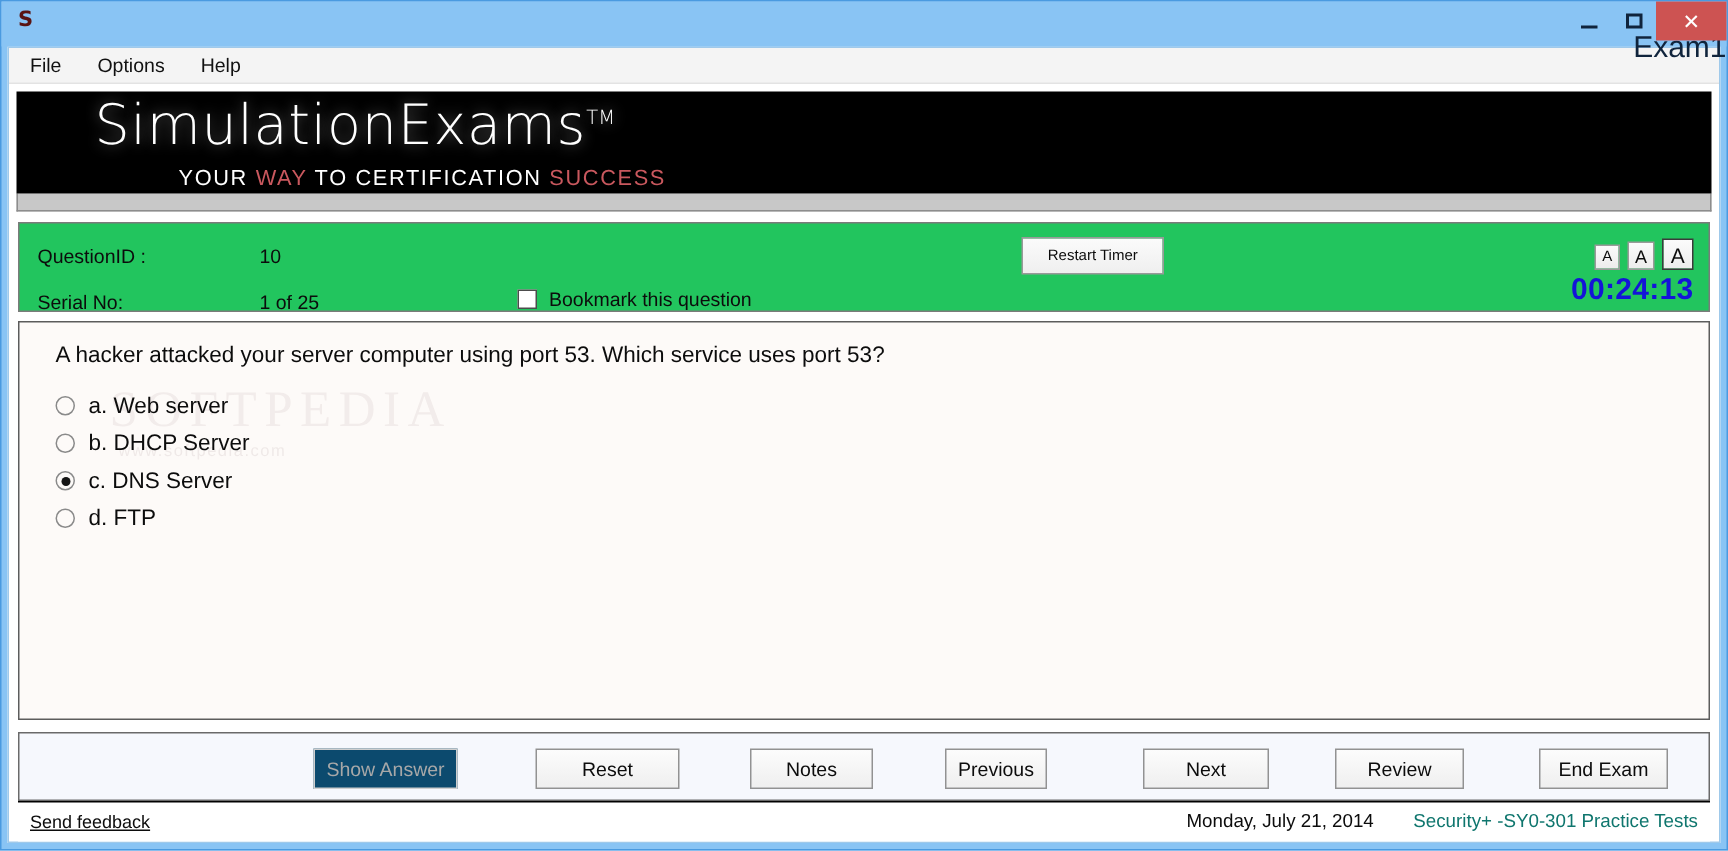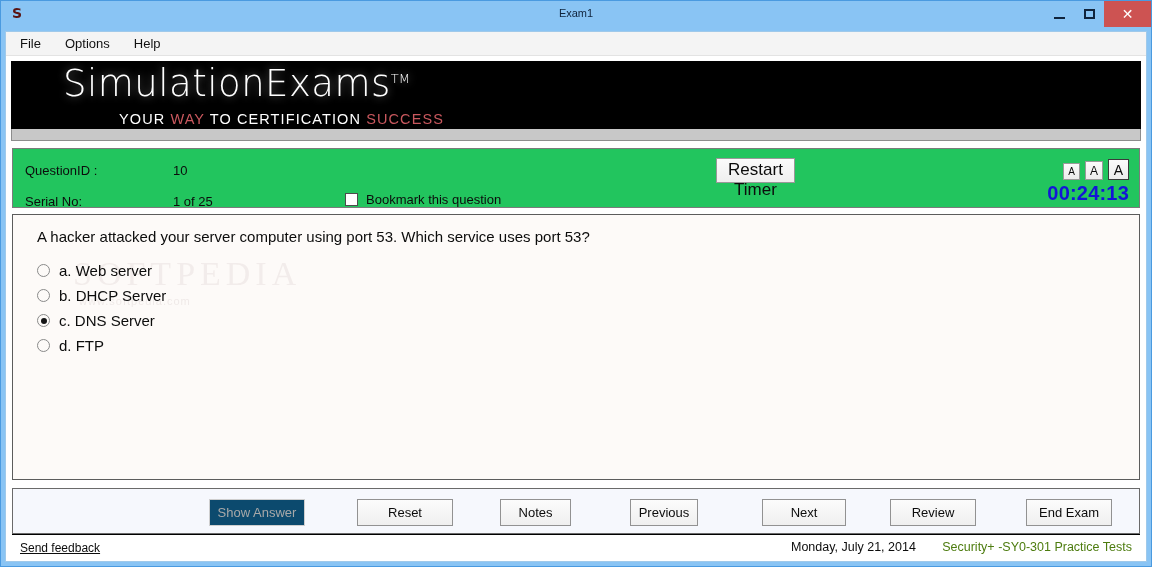--- a/index.html
+++ b/index.html
@@ -44,23 +44,23 @@
     font-weight: bold;
     font-size: 14px;
     line-height: 14px;
     font-family: "DejaVu Sans", sans-serif;
     text-align: center;
   }
   .title-text {
     position: absolute;
     left: 0;
     right: 0;
-    top: 6px;
-    text-align: center;
-    font-size: 11px;
+    top: 20px;
+    text-align: right;
+    font-size: 20px;
     color: #10243c;
     font-family: "Liberation Sans", sans-serif;
   }
   .win-controls {
     position: absolute;
     right: 0;
     top: 0;
     height: 26px;
     display: flex;
     align-items: stretch;
@@ -199,27 +199,27 @@
     height: 13px;
     border: 1px solid #4c4c4c;
     background: #ffffff;
     box-sizing: border-box;
     margin-right: 8px;
   }
   .bookmark-label { font-size: 13px; color: #0c0c0c; }
 
   .restart-btn {
     position: absolute;
-    left: 703px;
+    left: 668px;
     top: 9px;
-    width: 79px;
+    width: 95px;
     height: 25px;
     background: linear-gradient(#fbfbfb, #efefef);
     border: 1px solid #999999;
-    font-size: 17px;
+    font-size: 10px;
     color: #0c0c0c;
     font-family: "Liberation Sans", sans-serif;
     cursor: default;
   }
 
   .font-btns {
     position: absolute;
     right: 10px;
     top: 10px;
     display: flex;
@@ -387,21 +387,21 @@
     left: 779px;
     top: 5px;
     font-size: 12.5px;
     color: #0c0c0c;
   }
   .status-exam {
     position: absolute;
     right: 8px;
     top: 5px;
     font-size: 12.5px;
-    color: #4d7c0f;
+    color: #0f766e;
   }
 </style>
 </head>
 <body>
 
 <div class="window">
 
   <div class="titlebar">
     <div class="app-icon">S</div>
     <div class="title-text">Exam1</div>
@@ -478,21 +478,21 @@
         <div class="opt-row">
           <span class="radio"></span>
           <span class="opt-label">d. FTP</span>
         </div>
       </div>
     </div>
 
     <div class="btnbar">
       <div class="navbtn disabled" id="b0" style="left: 196px; width: 96px;">Show Answer</div>
       <div class="navbtn" id="b1" style="left: 344px; width: 96px;">Reset</div>
-      <div class="navbtn" id="b2" style="left: 487px; width: 71px;">Notes</div>
+      <div class="navbtn" id="b2" style="left: 487px; width: 82px;">Notes</div>
       <div class="navbtn" id="b3" style="left: 617px; width: 68px;">Previous</div>
       <div class="navbtn" id="b4" style="left: 749px; width: 84px;">Next</div>
       <div class="navbtn" id="b5" style="left: 877px; width: 86px;">Review</div>
       <div class="navbtn" id="b6" style="left: 1013px; width: 86px;">End Exam</div>
     </div>
 
     <div class="statusbar">
       <div class="send-feedback">Send feedback</div>
       <div class="status-date">Monday, July 21, 2014</div>
       <div class="status-exam">Security+ -SY0-301 Practice Tests</div>

